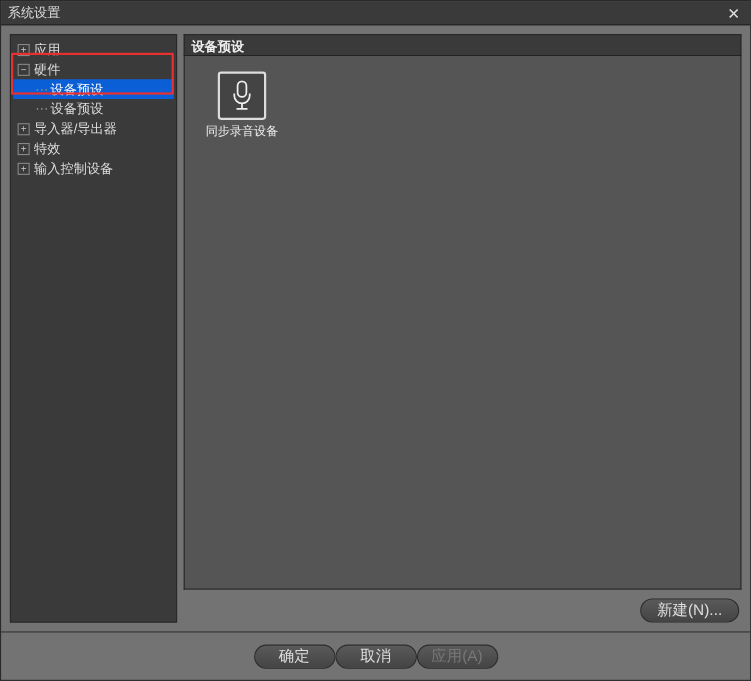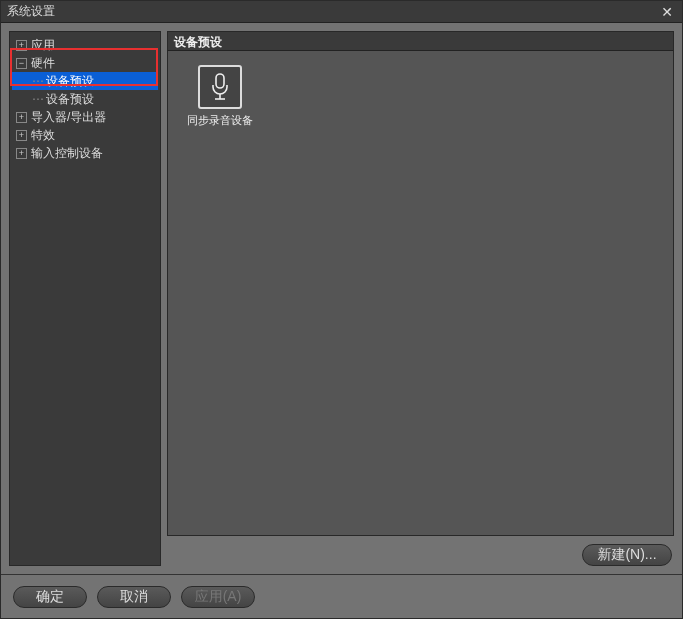--- a/index.html
+++ b/index.html
@@ -148,23 +148,22 @@
 .button-row {
   display: flex;
   justify-content: flex-end;
   gap: 10px;
   padding-right: 2px;
 }
 .footer {
   height: 44px;
   border-top: 1px solid #333;
   display: flex;
-  justify-content: flex-start;
-  align-items: center;
-  gap: 10px;
+  justify-content: center;
+  align-items: center;
   padding: 0 12px;
 }
 .btn {
   min-width: 90px;
   height: 22px;
   background: linear-gradient(#5a5a5a, #444);
   border: 1px solid #2a2a2a;
   border-radius: 11px;
   color: #ddd;
   font-size: 14px;

